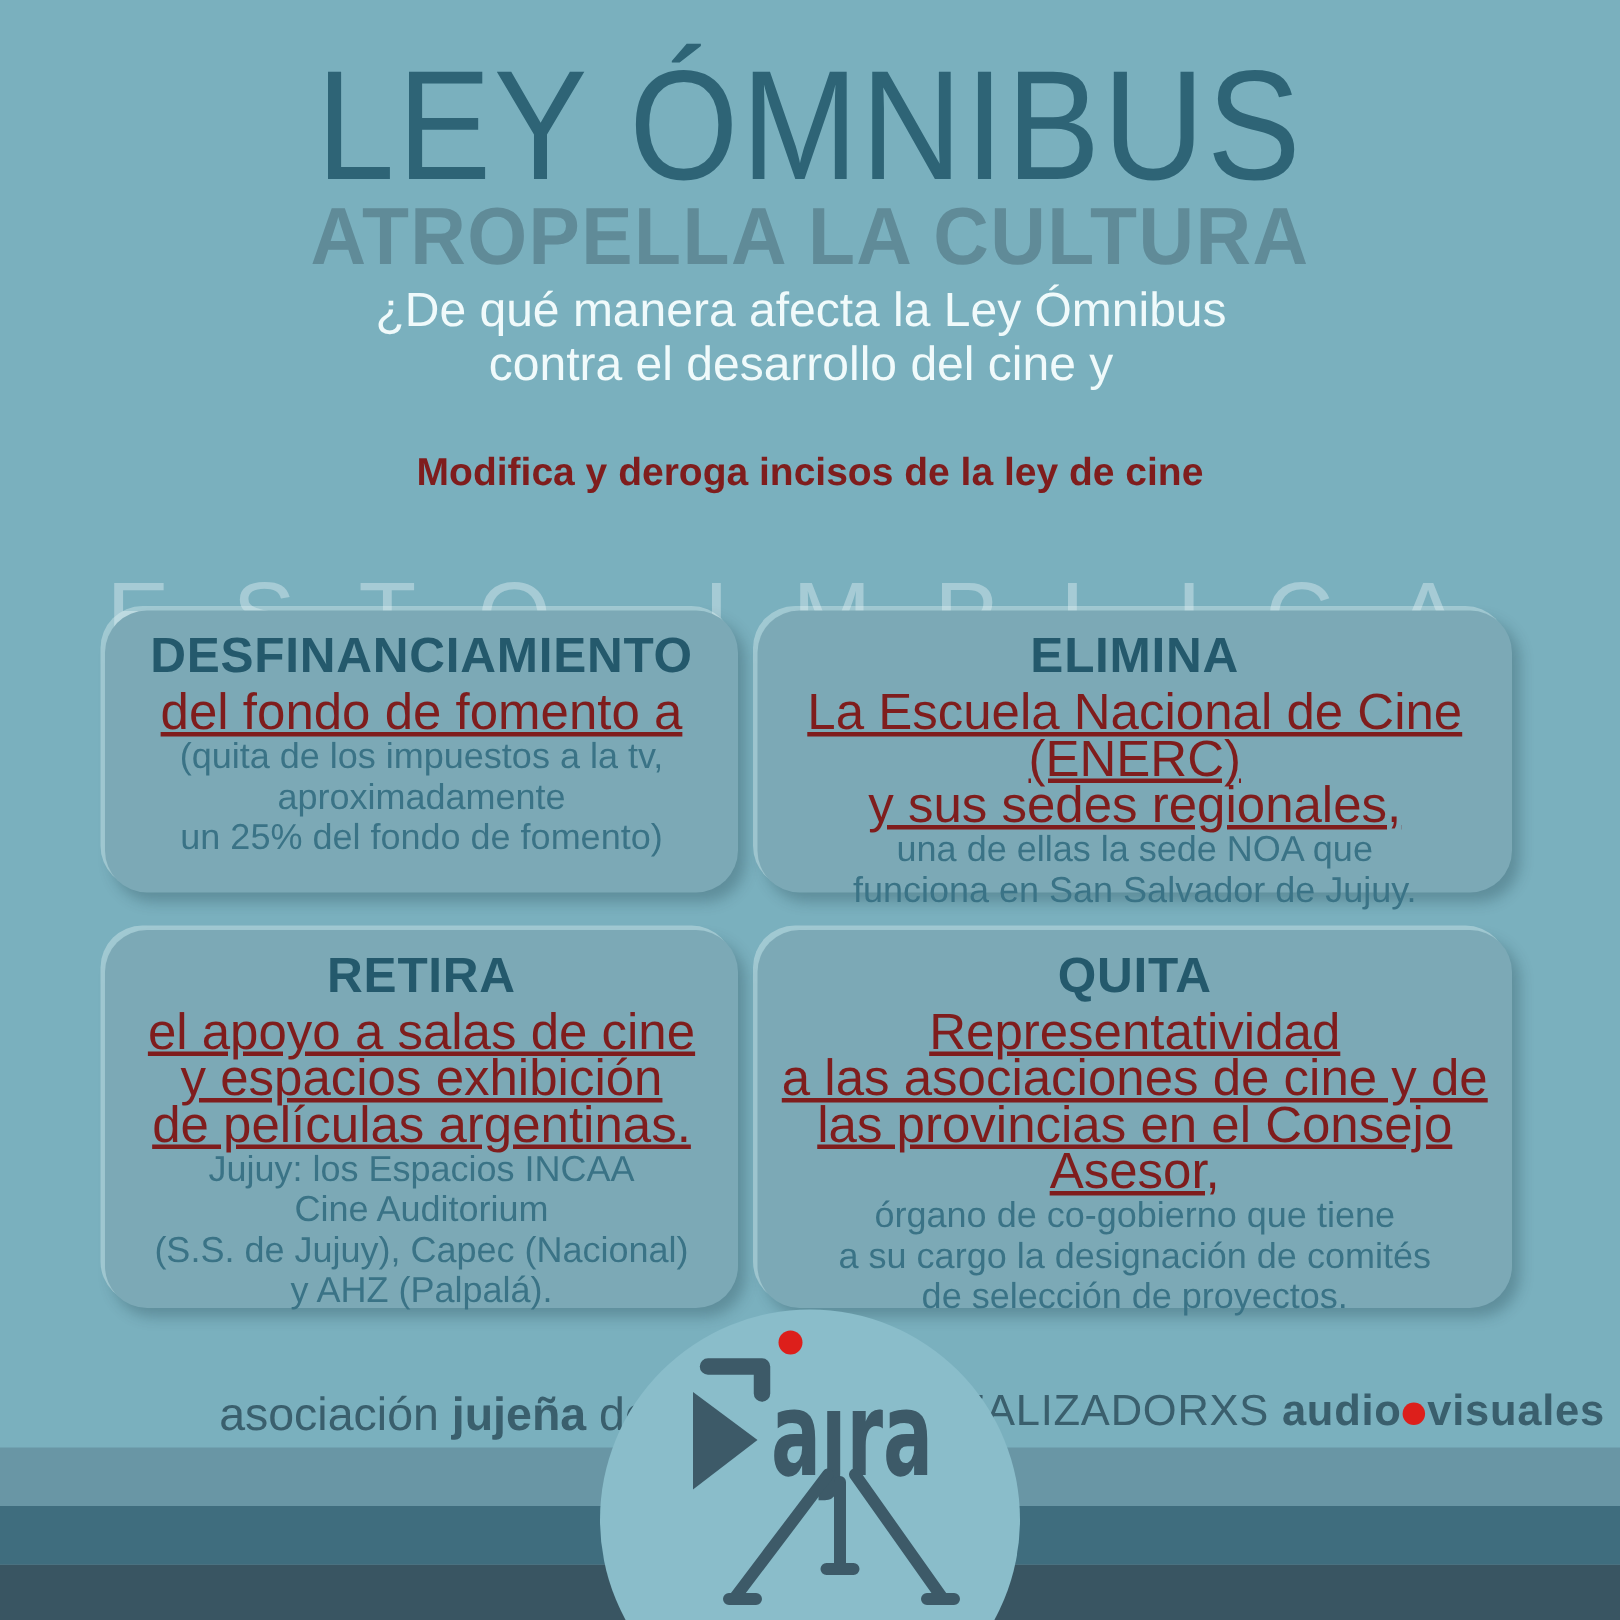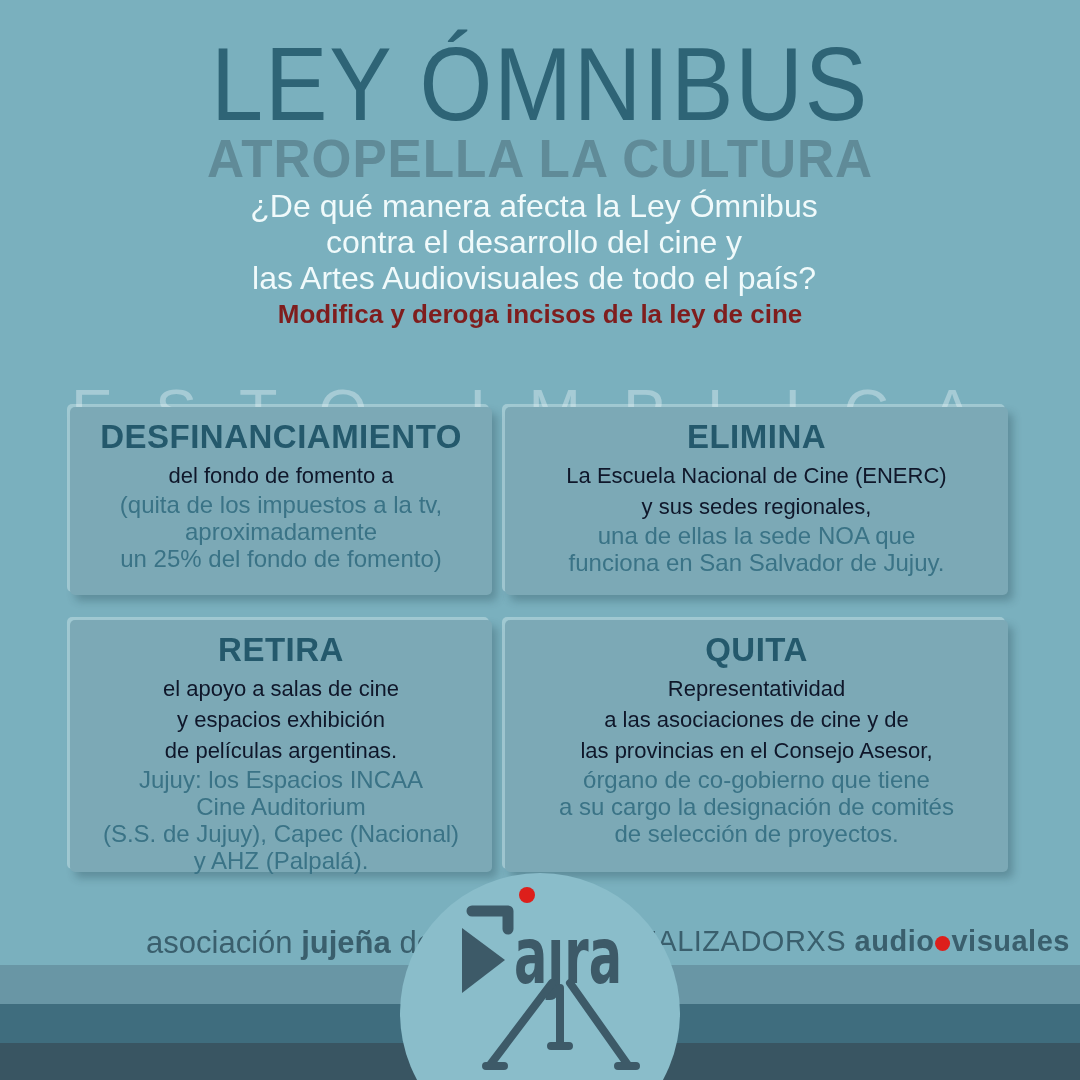--- a/index.html
+++ b/index.html
@@ -18,24 +18,24 @@
   .law-note{position:absolute;top:301px;left:0;width:1080px;text-align:center;
     font-size:26px;line-height:1;font-weight:700;color:#7f1d1d;}
   .implies{position:absolute;top:336px;left:0;width:1056px;text-align:center;
     font-size:63px;line-height:1;font-weight:400;color:#a6cbd5;letter-spacing:42px;text-indent:30px;
     white-space:nowrap;margin-top:44px;}
 
   
   .cards{position:absolute;top:407px;left:70px;width:938px;display:grid;
     grid-template-columns:422px 503px;grid-template-rows:188px 252px;
     column-gap:13px;row-gap:25px;}
-  .card{background:#7ca9b6;border-radius:5px;text-align:center;padding-top:9px;box-sizing:border-box;
+  .card{background:#7ca9b6;border-radius:28px;text-align:center;padding-top:9px;box-sizing:border-box;
     box-shadow:-3px -3px 0 rgba(235,248,250,.35), 5px 6px 9px rgba(25,55,65,.28);}
   .card h2{margin:2px 0 4px 0;font-size:33px;line-height:38px;color:#24596c;font-weight:700;letter-spacing:.5px;}
-  .card .em{display:block;font-size:22px;line-height:31px;color:#0f172a;font-weight:400;}
+  .card .em{display:block;font-size:34px;line-height:31px;color:#7f1d1d;font-weight:400;text-decoration:underline;}
   .card .dt{display:block;font-size:24px;line-height:27px;color:#3a7386;font-weight:400;}
 
   
   .footer-left{position:absolute;top:925px;left:290px;transform:translateX(-50%);
     font-size:31px;color:#3a5f6d;white-space:nowrap;}
   .footer-right{position:absolute;top:925px;left:843px;transform:translateX(-50%);
     font-size:29px;color:#3a5f6d;white-space:nowrap;letter-spacing:.5px;}
   .footer-left b,.footer-right b{font-weight:700;}
   .red-dot{display:inline-block;width:15px;height:15px;border-radius:50%;background:#dd1f1b;
     margin:0 1px;vertical-align:baseline;}
@@ -56,21 +56,20 @@
 <body>
 
 <div class="poster">
 
   <div class="main-title">LEY ÓMNIBUS</div>
   <div class="subtitle">ATROPELLA LA CULTURA</div>
 
   <div class="question">
     <div>¿De qué manera afecta la Ley Ómnibus</div>
     <div>contra el desarrollo del cine y</div>
-    <div>las Artes Audiovisuales de todo el país?</div>
   </div>
 
   <div class="law-note">Modifica y deroga incisos de la ley de cine</div>
   <div class="implies">ESTO IMPLICA</div>
 
   <div class="cards">
 
     <div class="card">
       <h2>DESFINANCIAMIENTO</h2>
       <span class="em">del fondo de fomento a</span>

